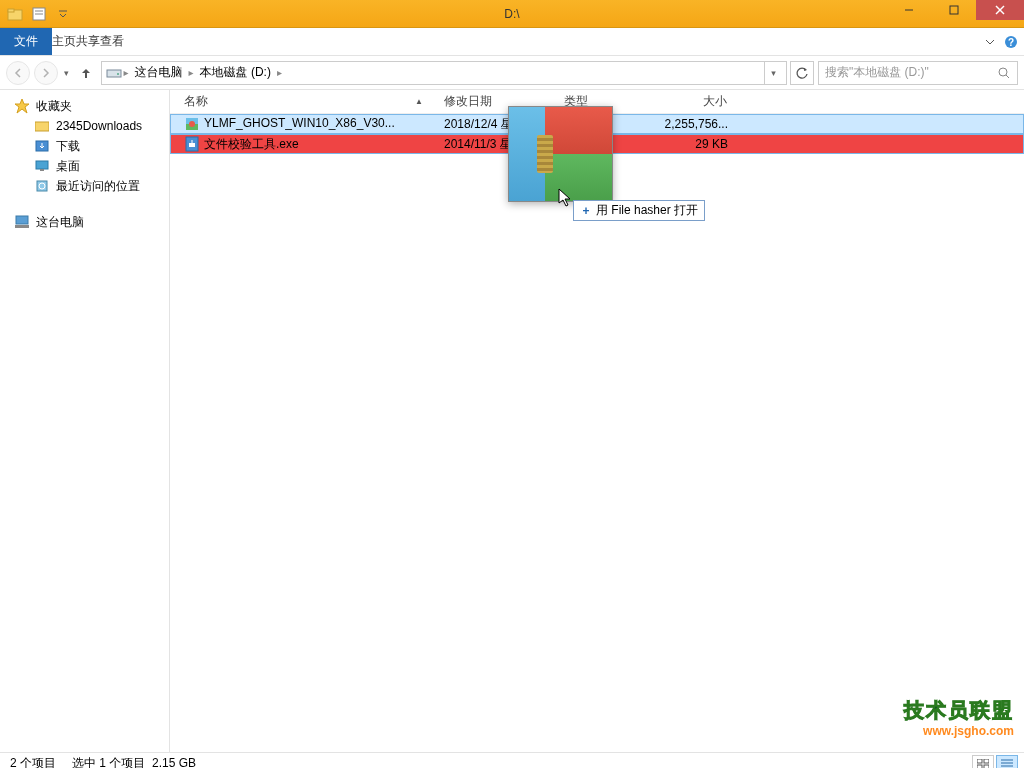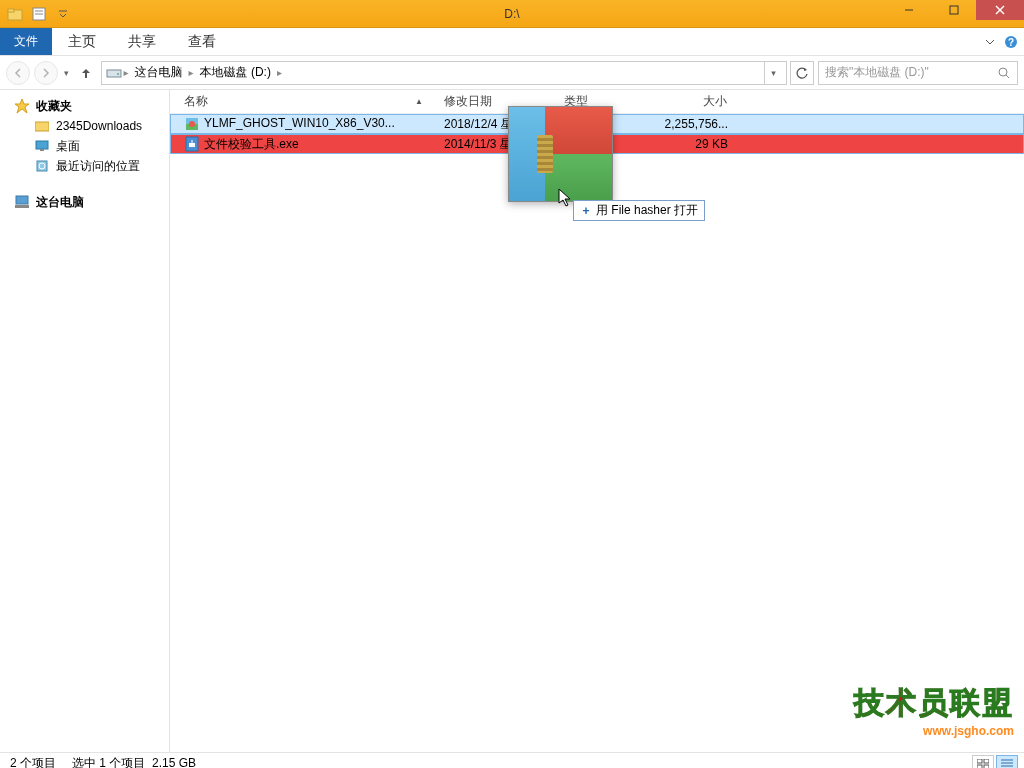--- a/index.html
+++ b/index.html
@@ -11,42 +11,42 @@
 .titlebar-qat .qat-btn { width: 22px; height: 22px; display: flex; align-items: center; justify-content: center; }
 .titlebar-title { position: absolute; left: 50%; transform: translateX(-50%); font-size: 12px; color: #333; }
 .titlebar-controls { position: absolute; right: 0; top: 0; display: flex; }
 .titlebar-controls .ctl { width: 45px; height: 20px; display: flex; align-items: center; justify-content: center; font-size: 11px; }
 .titlebar-controls .close { background: #c8504e; color: #fff; width: 48px; }
 .titlebar-controls .close svg { fill: #fff; stroke: #fff; }
 
 
 .ribbon { height: 28px; background: #fff; border-bottom: 1px solid #e3e3e3; display: flex; align-items: stretch; position: relative; }
 .ribbon .file-tab { background: #2067b2; color: #fff; padding: 0 14px; font-size: 12px; display: flex; align-items: center; }
-.ribbon .tab { padding: 0 16px; font-size: 14px; display: flex; align-items: center; color: #333; }
+.ribbon .tab { padding: 0 0; font-size: 12px; display: flex; align-items: center; color: #333; }
 .ribbon .help-area { position: absolute; right: 6px; top: 0; height: 100%; display: flex; align-items: center; gap: 8px; }
 
 
 .addressbar { height: 34px; background: #fff; border-bottom: 1px solid #e3e3e3; display: flex; align-items: center; padding: 0 6px; gap: 4px; }
 .nav-btn { width: 24px; height: 24px; border: 1px solid #ccc; border-radius: 50%; display: flex; align-items: center; justify-content: center; background: #f5f5f5; }
 .nav-btn.disabled { opacity: 0.5; }
 .up-btn { width: 22px; height: 22px; display: flex; align-items: center; justify-content: center; }
 .breadcrumb { flex: 1; height: 24px; border: 1px solid #ccc; display: flex; align-items: center; padding: 0 4px; font-size: 12px; gap: 2px; background: #fff; }
 .breadcrumb .crumb { padding: 0 4px; }
 .breadcrumb .sep { color: #888; font-size: 10px; }
 .refresh-btn { width: 24px; height: 24px; border: 1px solid #ccc; display: flex; align-items: center; justify-content: center; margin-left: -1px; }
 .dropdown-btn { width: 18px; height: 24px; border-left: 1px solid #ccc; display: flex; align-items: center; justify-content: center; font-size: 9px; color: #666; }
 .searchbox { width: 200px; height: 24px; border: 1px solid #ccc; display: flex; align-items: center; padding: 0 6px; font-size: 12px; color: #999; position: relative; }
 .searchbox .search-icon { position: absolute; right: 6px; }
 
 
 .main { display: flex; height: 662px; }
 .sidebar { width: 170px; border-right: 1px solid #e3e3e3; padding-top: 6px; font-size: 12px; overflow: hidden; background: #fff; }
 .sidebar .group { margin-bottom: 16px; }
 .sidebar .item { display: flex; align-items: center; padding: 2px 0 2px 18px; gap: 6px; height: 20px; }
-.sidebar .item.header { padding-left: 14px; font-weight: bold; }
+.sidebar .item.header { padding-left: 14px; font-weight: normal; }
 .sidebar .item.child { padding-left: 34px; }
 .sidebar .icon-box { width: 16px; height: 16px; display: inline-flex; align-items: center; justify-content: center; }
 
 
 .content { flex: 1; position: relative; background: #fff; }
 .columns { display: flex; height: 24px; border-bottom: 1px solid #eee; font-size: 12px; color: #444; align-items: center; padding-left: 6px; }
 .col { padding: 0 8px; border-right: 1px solid transparent; justify-content: space-between; }
 .col.name { width: 260px; display: flex; align-items: center; gap: 4px; }
 .col.date { width: 120px; }
 .col.type { width: 90px; }
@@ -74,21 +74,21 @@
 .tooltip .plus { width: 12px; height: 12px; display: inline-flex; align-items: center; justify-content: center; color: #2067b2; font-weight: bold; }
 
 
 .statusbar { height: 22px; border-top: 1px solid #e3e3e3; display: flex; align-items: center; font-size: 12px; padding: 0 10px; gap: 16px; background: #fff; position: relative; }
 .statusbar .view-btns { position: absolute; right: 6px; display: flex; gap: 2px; }
 .statusbar .vbtn { width: 22px; height: 18px; border: 1px solid #ccc; display: flex; align-items: center; justify-content: center; }
 .statusbar .vbtn.active { background: #cce8ff; border-color: #7ab7e8; }
 
 
 .watermark { position: absolute; right: 10px; bottom: 30px; z-index: 20; text-align: right; pointer-events: none; }
-.watermark .wm1 { font-size: 30px; font-weight: bold; color: #b91c1c; -webkit-text-stroke: 1px #2a7a1f; letter-spacing: 2px; font-family: Liberation Mono, monospace; }
+.watermark .wm1 { font-size: 20px; font-weight: bold; color: #14532d; -webkit-text-stroke: 1px #2a7a1f; letter-spacing: 2px; font-family: Liberation Mono, monospace; }
 .watermark .wm2 { font-size: 12px; font-weight: bold; color: #ff8a1f; font-family: Arial; }
 
 
 svg { display: block; }
 </style>
 </head>
 <body>
 
 <div class="titlebar">
   <div class="titlebar-qat">
@@ -213,20 +213,29 @@
           </span>
         <span>收藏夹</span>
       </div>
       <div class="item child">
         <span class="icon-box">
             <svg width="14" height="12">
               <rect x="0" y="2" width="14" height="9" fill="#f7d46a" stroke="#c9a030"></rect>
             </svg>
           </span>
         <span>2345Downloads</span>
+      </div>
+      <div class="item child">
+        <span class="icon-box">
+            <svg width="14" height="14">
+              <rect x="1" y="2" width="12" height="10" fill="#4a8fd4" stroke="#2a6da8"></rect>
+              <path d="M7 4 L7 8 M5 7 L7 9 L9 7" stroke="#fff" fill="none"></path>
+            </svg>
+          </span>
+        <span>下载</span>
       </div>
       <div class="item child">
         <span class="icon-box">
             <svg width="14" height="12">
               <rect x="1" y="1" width="12" height="8" fill="#4aa3d4" stroke="#2a7aa8"></rect>
               <rect x="5" y="9" width="4" height="2" fill="#888"></rect>
             </svg>
           </span>
         <span>桌面</span>
       </div>

